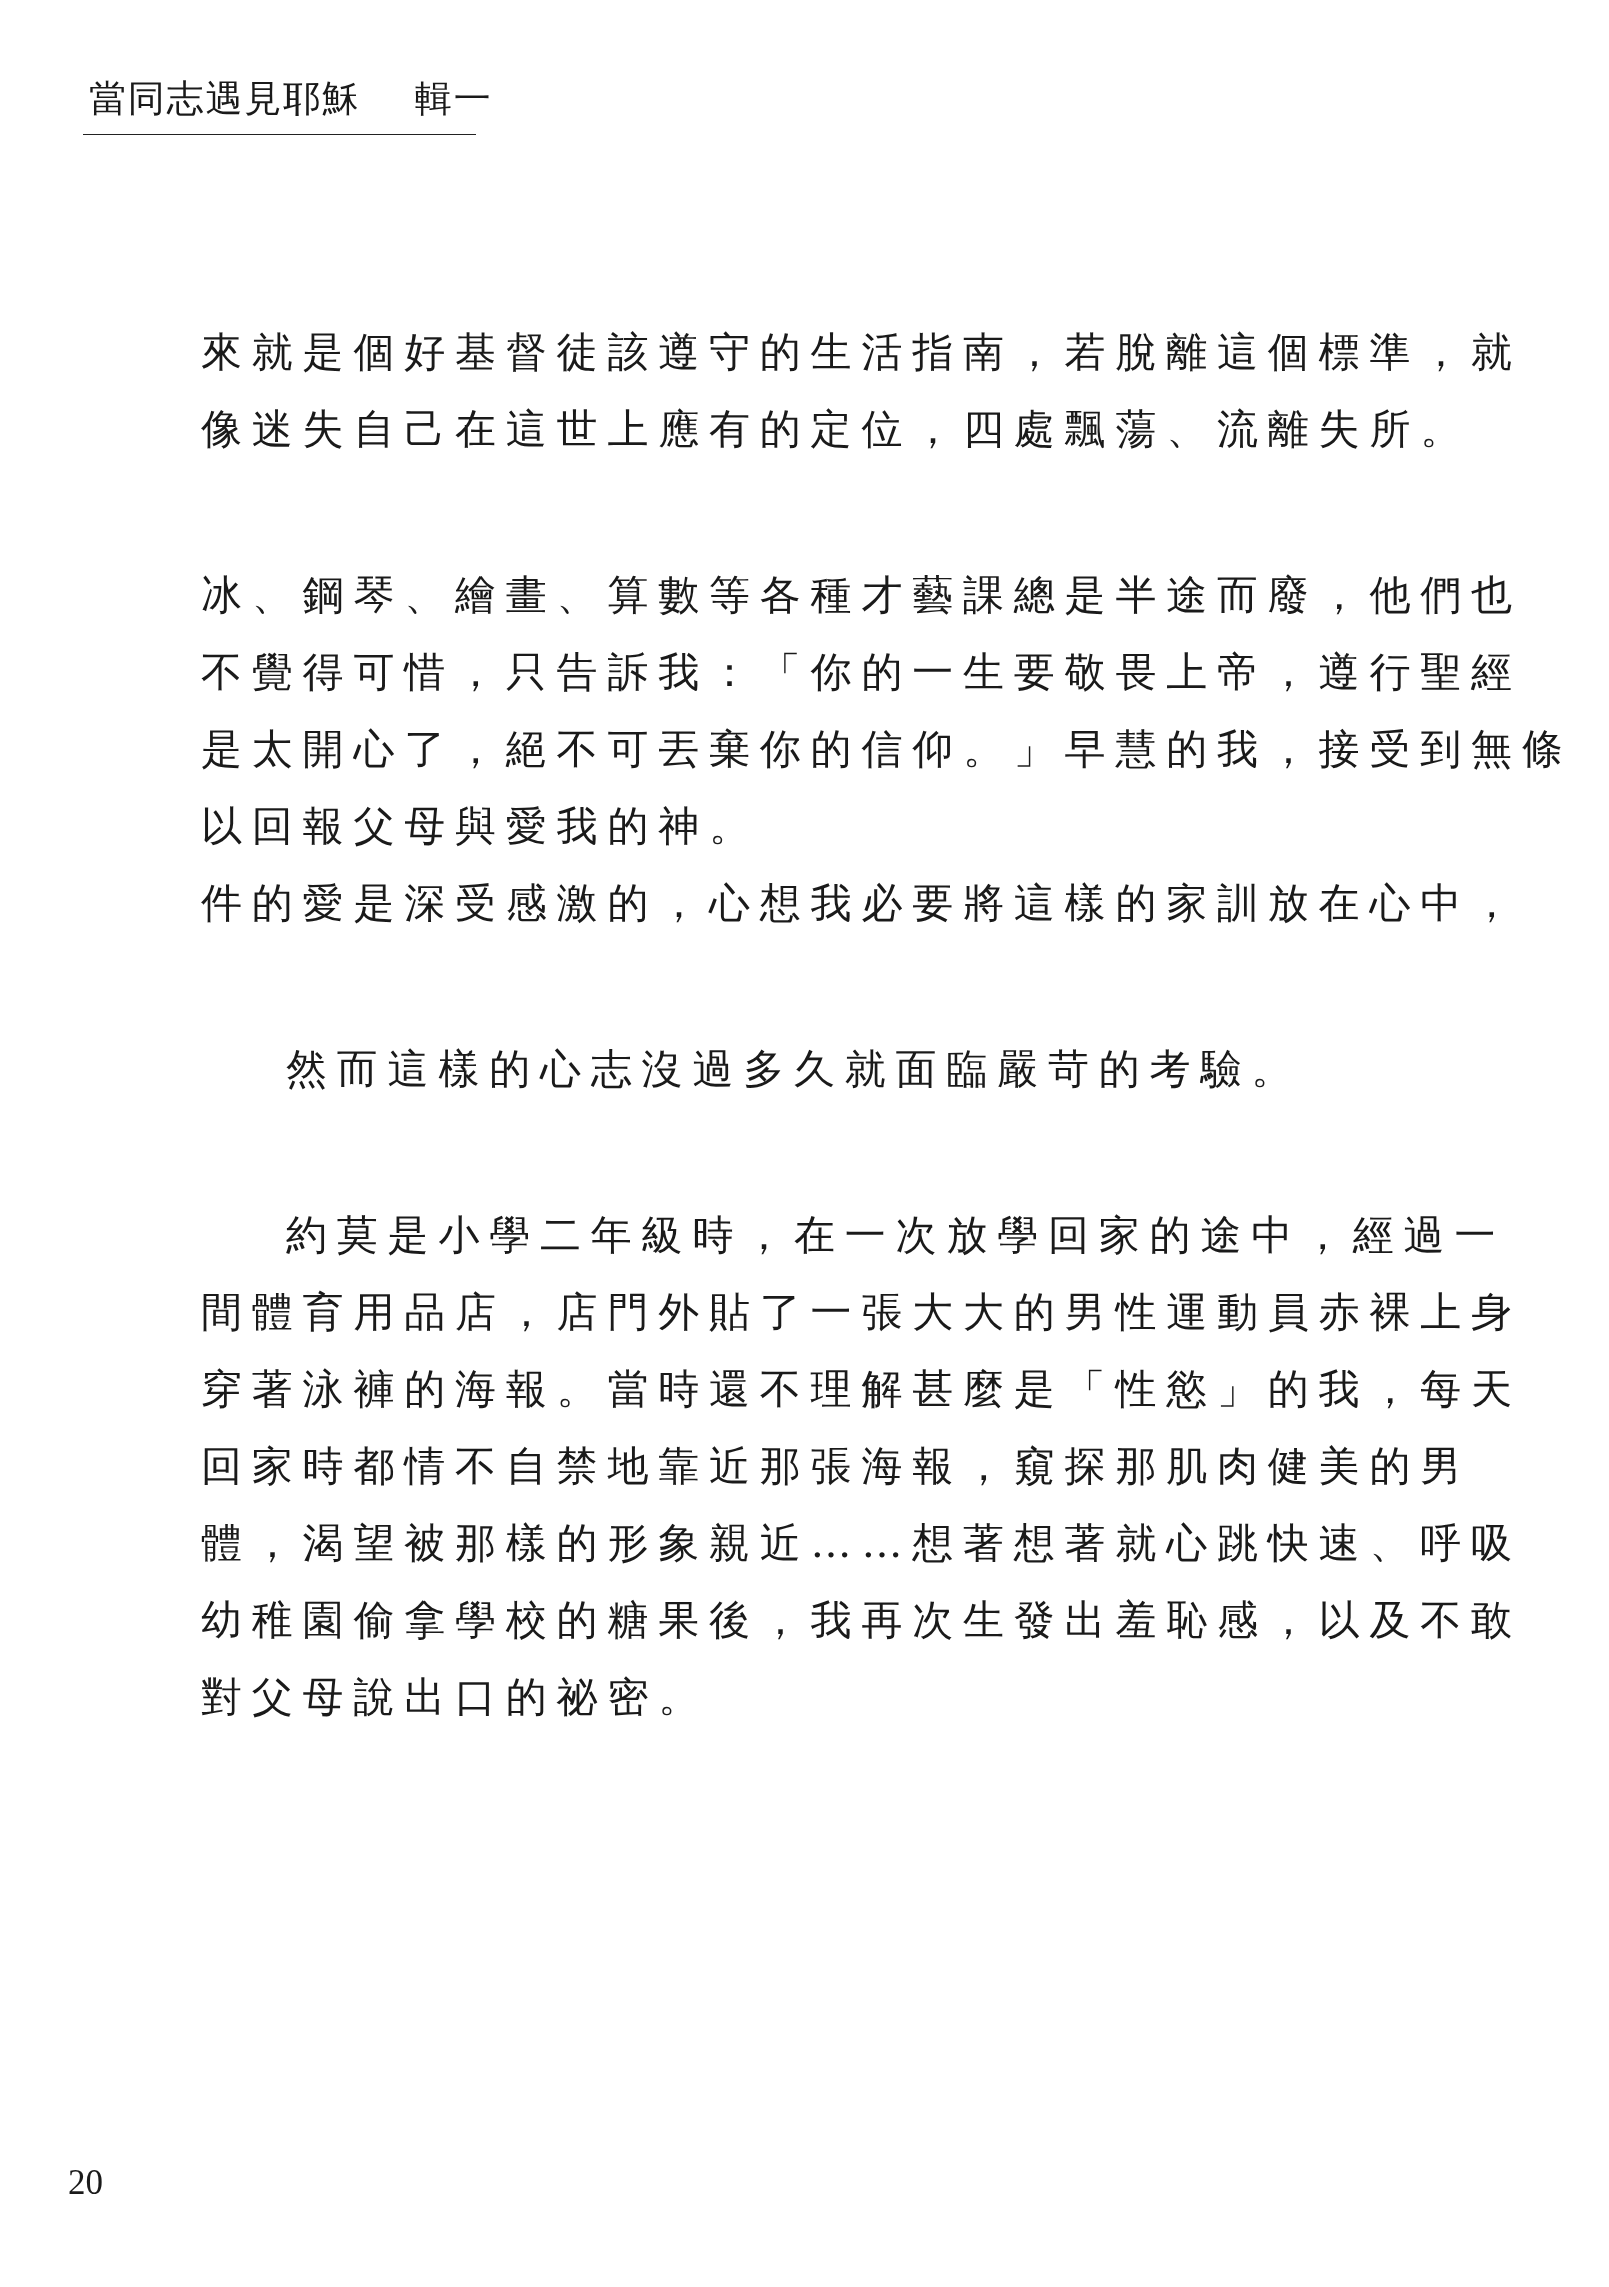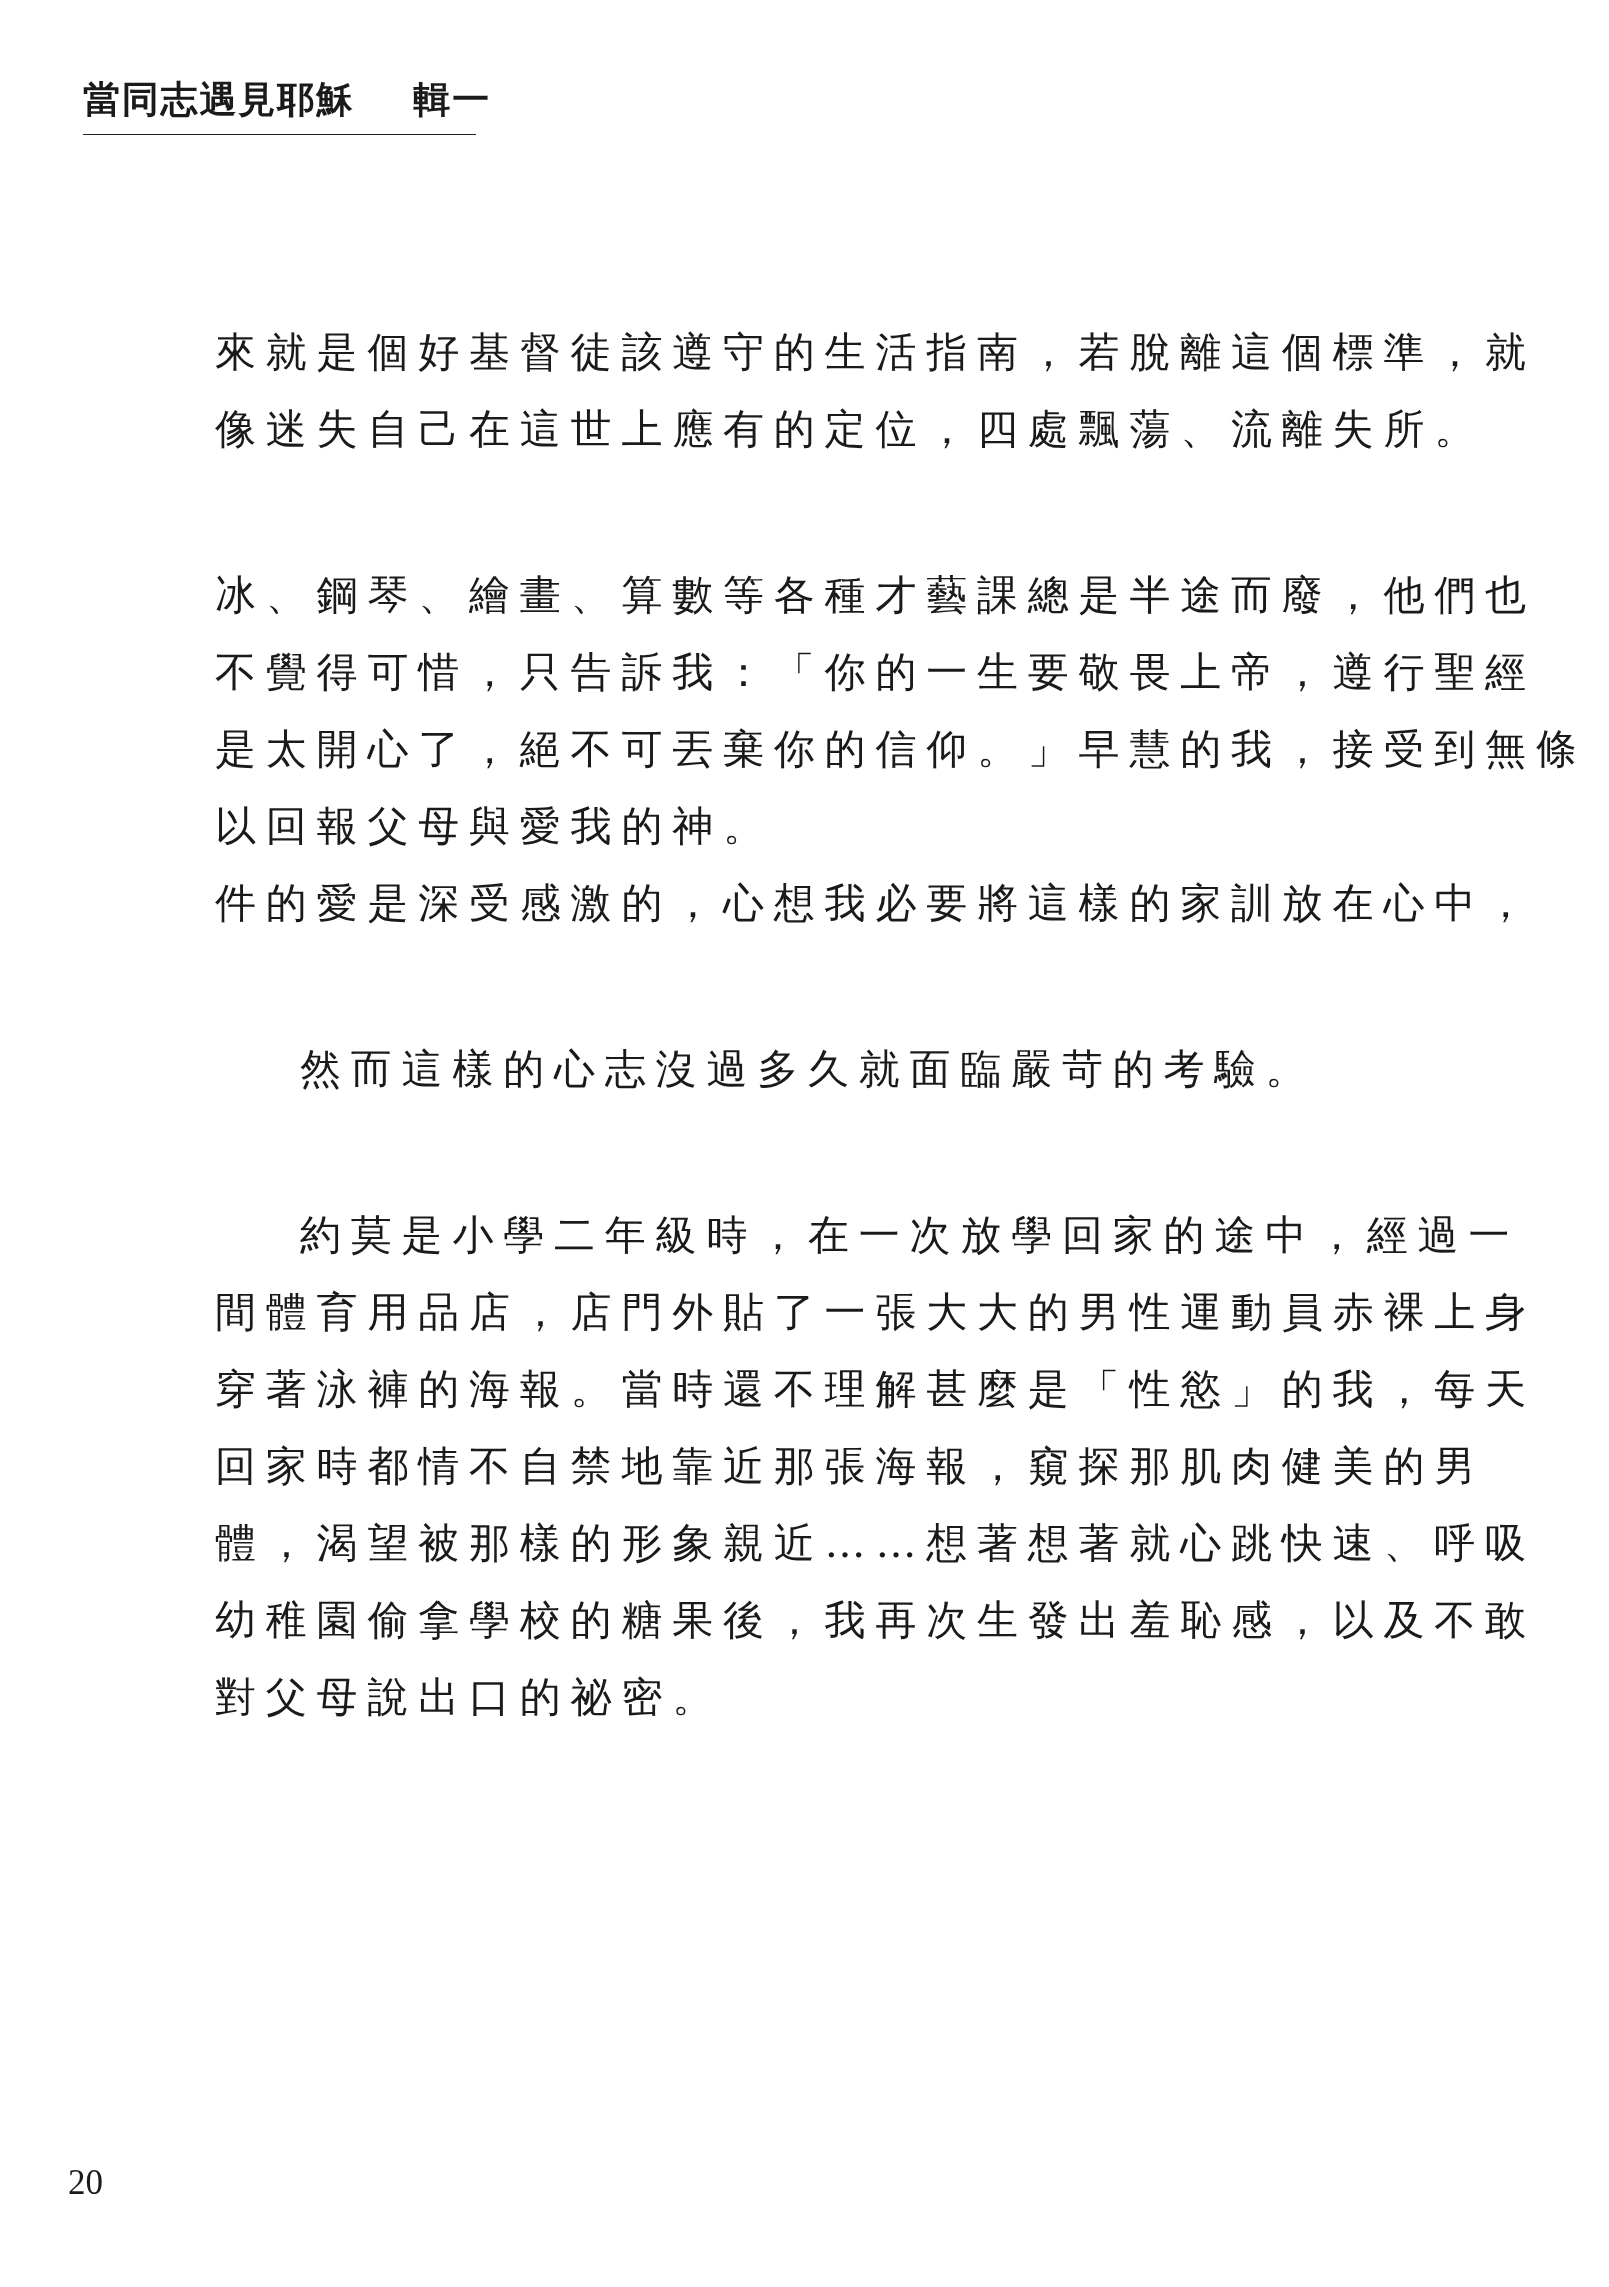--- a/index.html
+++ b/index.html
@@ -2,31 +2,30 @@
 <html style="font-size:14.8px"><head>
 <meta charset="utf-8">
 <style>
   html, body { margin: 0; padding: 0; background: #ffffff; }
   body {
     width: 1610px; height: 2288px; position: relative; overflow: hidden;
     font-family: "DejaVu Serif", "Liberation Serif", serif;
     color: #1a1a1a;
   }
   .running-header {
-    position: absolute; left: 83px; top: 76px;
+    position: absolute; left: 89px; top: 76px;
     font-size: 37px; line-height: 46px; letter-spacing: 1.8px;
     white-space: pre;
-    font-weight: bold;
   }
   .header-rule {
     position: absolute; left: 83px; top: 134px; width: 393px; height: 0;
     border-top: 1.8px solid #222;
   }
   .body-text {
-    position: absolute; left: 215px; top: 314px; width: 1144px;
+    position: absolute; left: 201px; top: 314px; width: 1144px;
   }
   .line {
     font-size: 41px; line-height: 77px; height: 77px;
     letter-spacing: 9.8px; white-space: nowrap;
   }
   .line.indent { padding-left: 85px; }
   .para-gap { height: 89px; }
   .page-number {
     position: absolute; left: 68px; top: 2164px;
     font-family: "Liberation Serif", "DejaVu Serif", serif;

